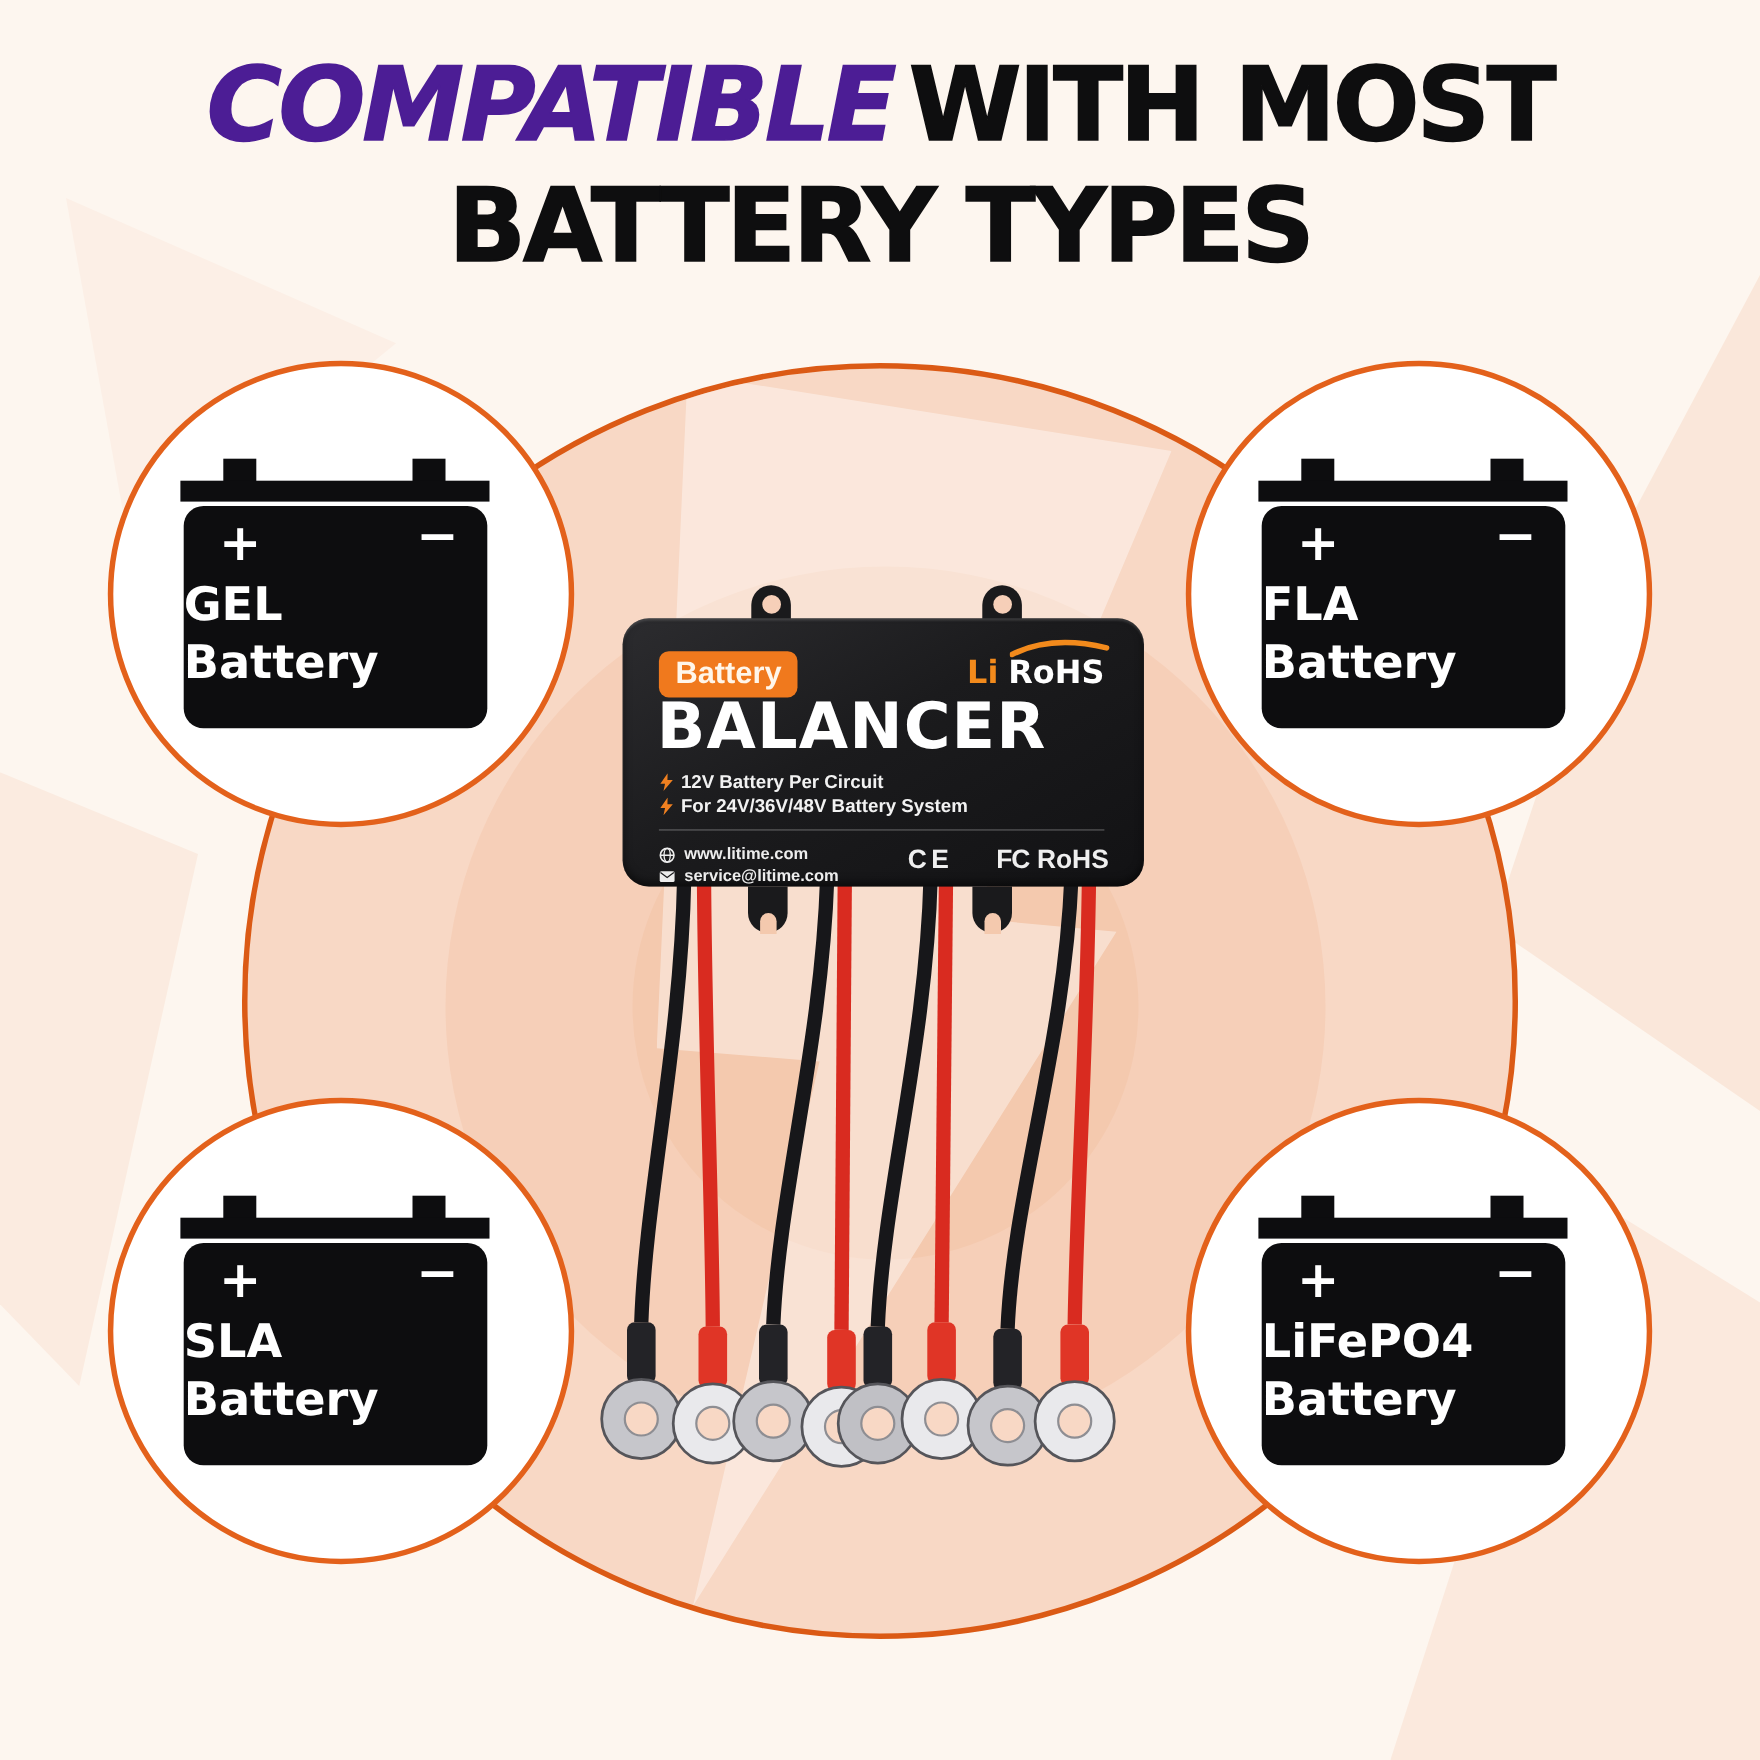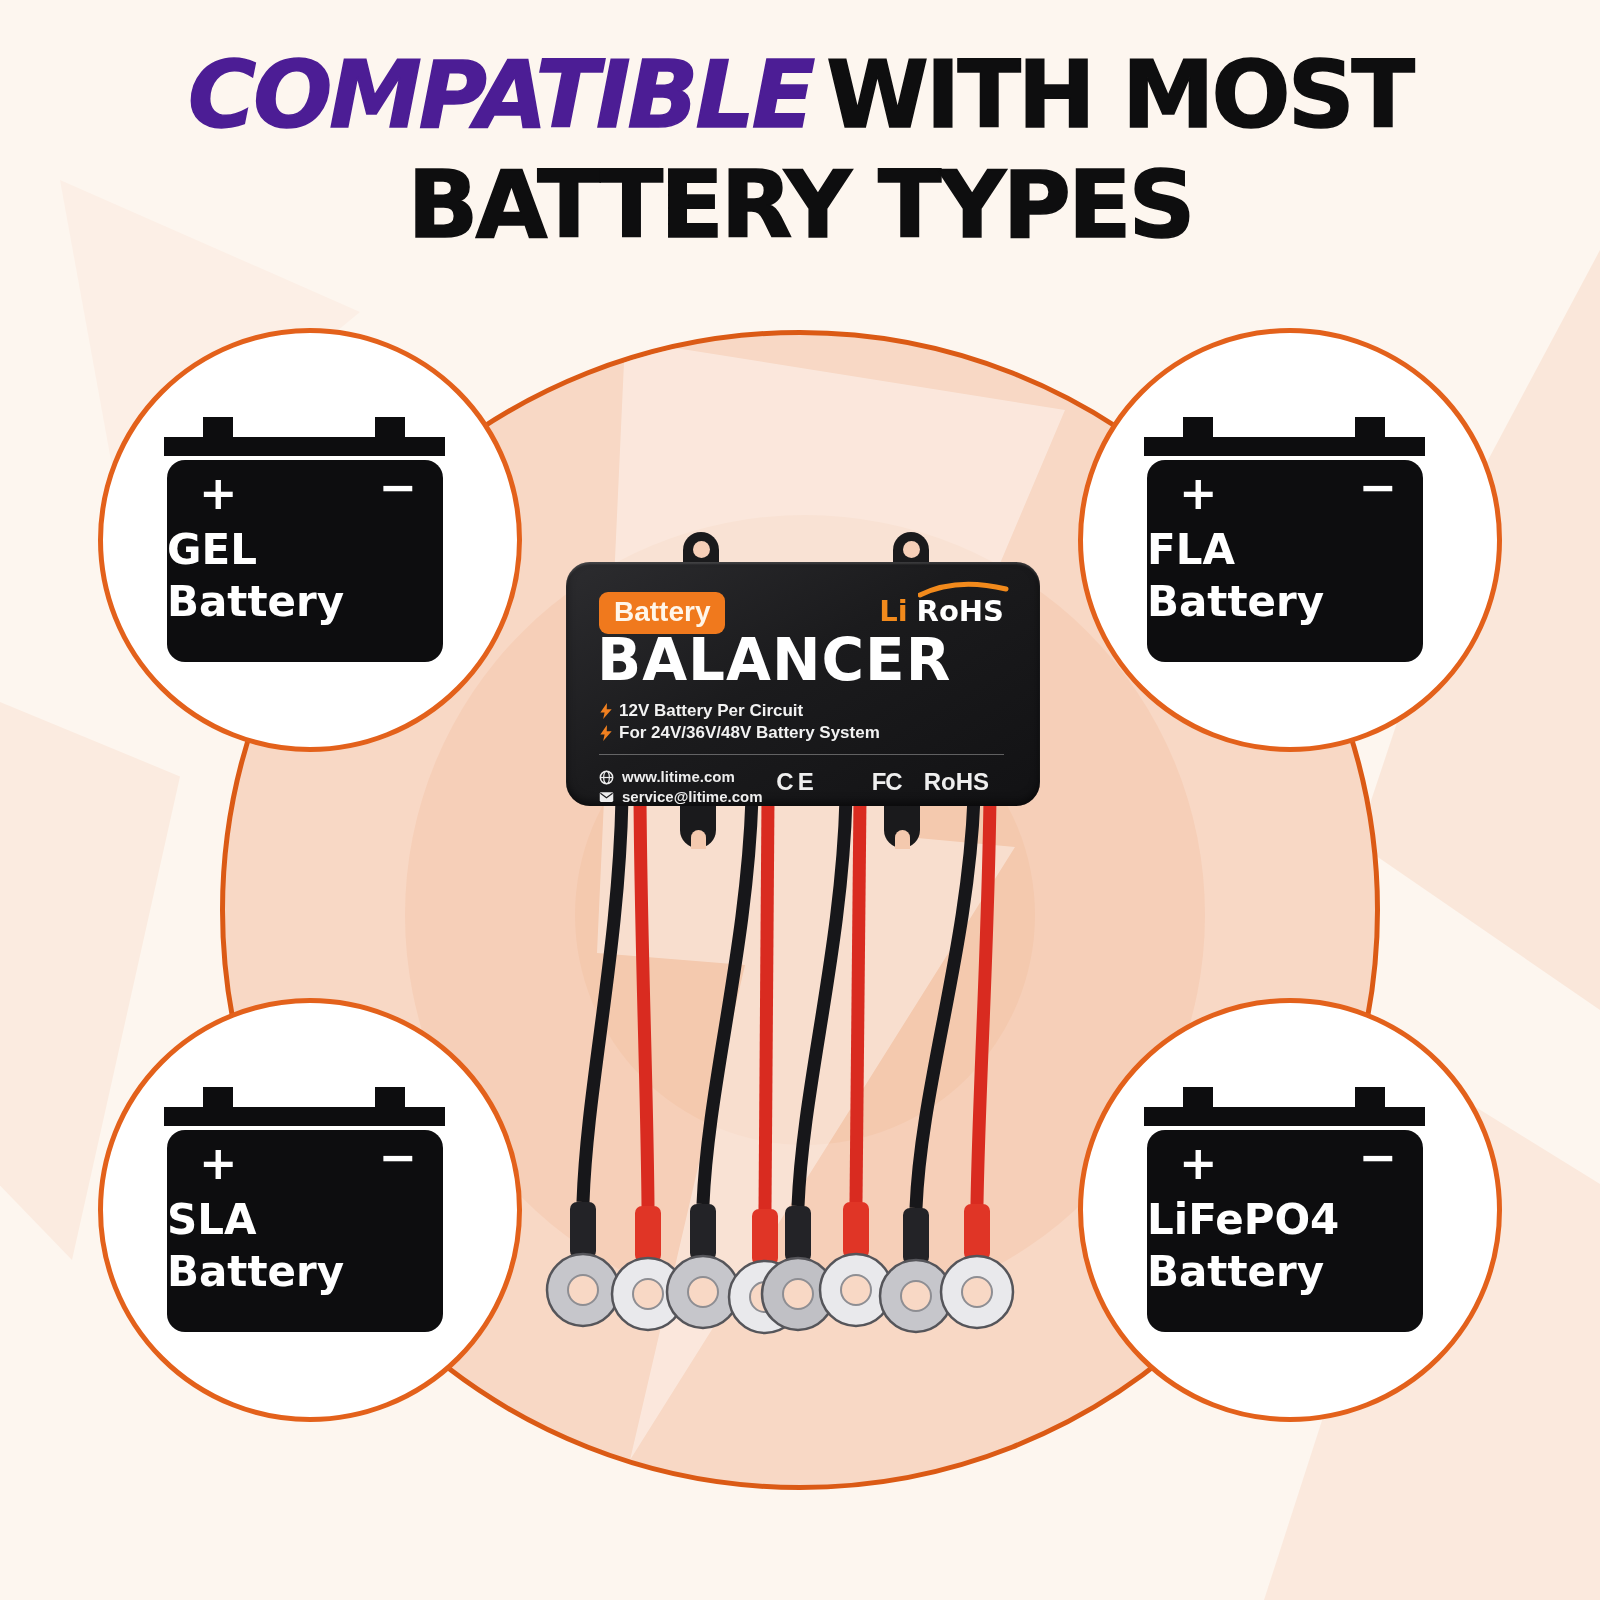--- a/index.html
+++ b/index.html
@@ -93,21 +93,21 @@
   .dname { position:absolute; left:31px; top:64px; color:#FFFFFF;
            font:bold 58px "DejaVu Sans", sans-serif; letter-spacing:1px; }
   .feats { position:absolute; left:34px; top:138px; }
   .feat { display:flex; align-items:center; gap:7px;
           font:bold 17px/22px "Liberation Sans", sans-serif; color:#F2F2F2; }
   .sep { position:absolute; left:33px; right:36px; top:192px; height:1px;
          background:rgba(255,255,255,0.32); }
   .contact { position:absolute; left:33px; top:205px; }
   .crow { display:flex; align-items:center; gap:8px;
           font:bold 15px/20px "Liberation Sans", sans-serif; color:#EDEDED; }
-  .certs { position:absolute; right:51px; top:206px; display:flex; gap:22px;
+  .certs { position:absolute; right:32px; top:206px; display:flex; gap:7px;
            font:bold 24px "Liberation Sans", sans-serif; color:#EFEFEF; }
   .certs .ce { letter-spacing:4px; }
   .certs .fcc { letter-spacing:-1px;margin-left:32px; }
 
   
   .wires { position:absolute; left:0; top:0; z-index:2; }
 </style>
 </head>
 <body>
 

